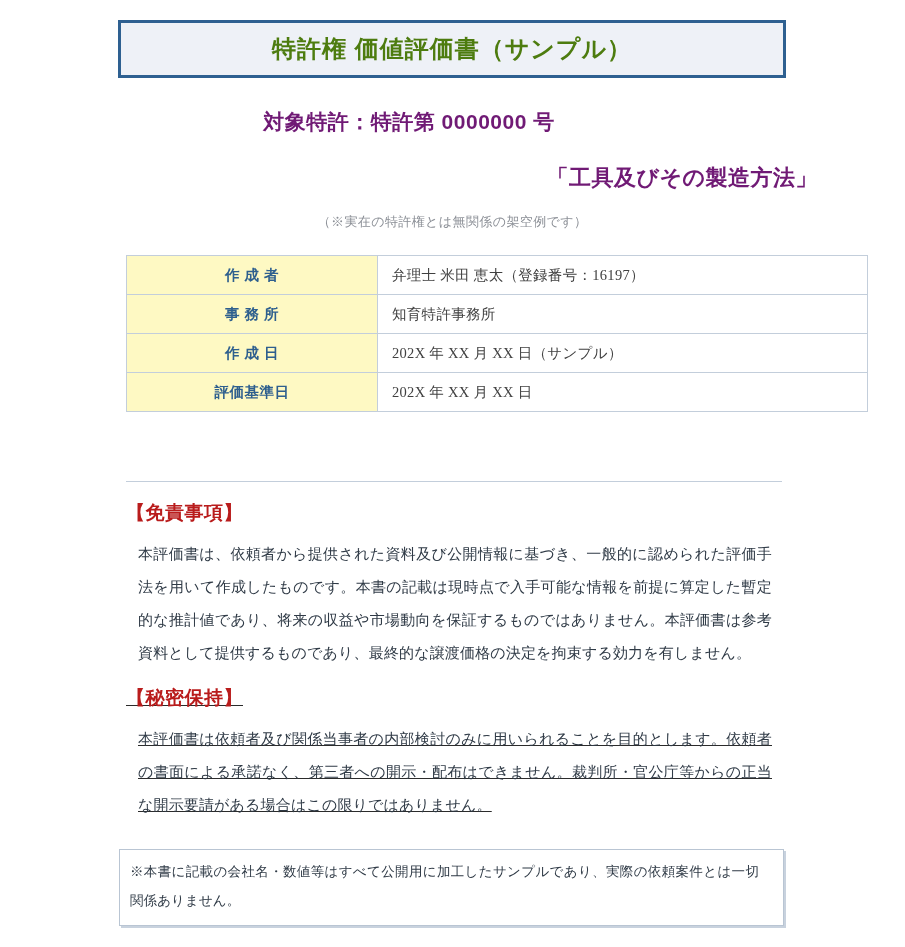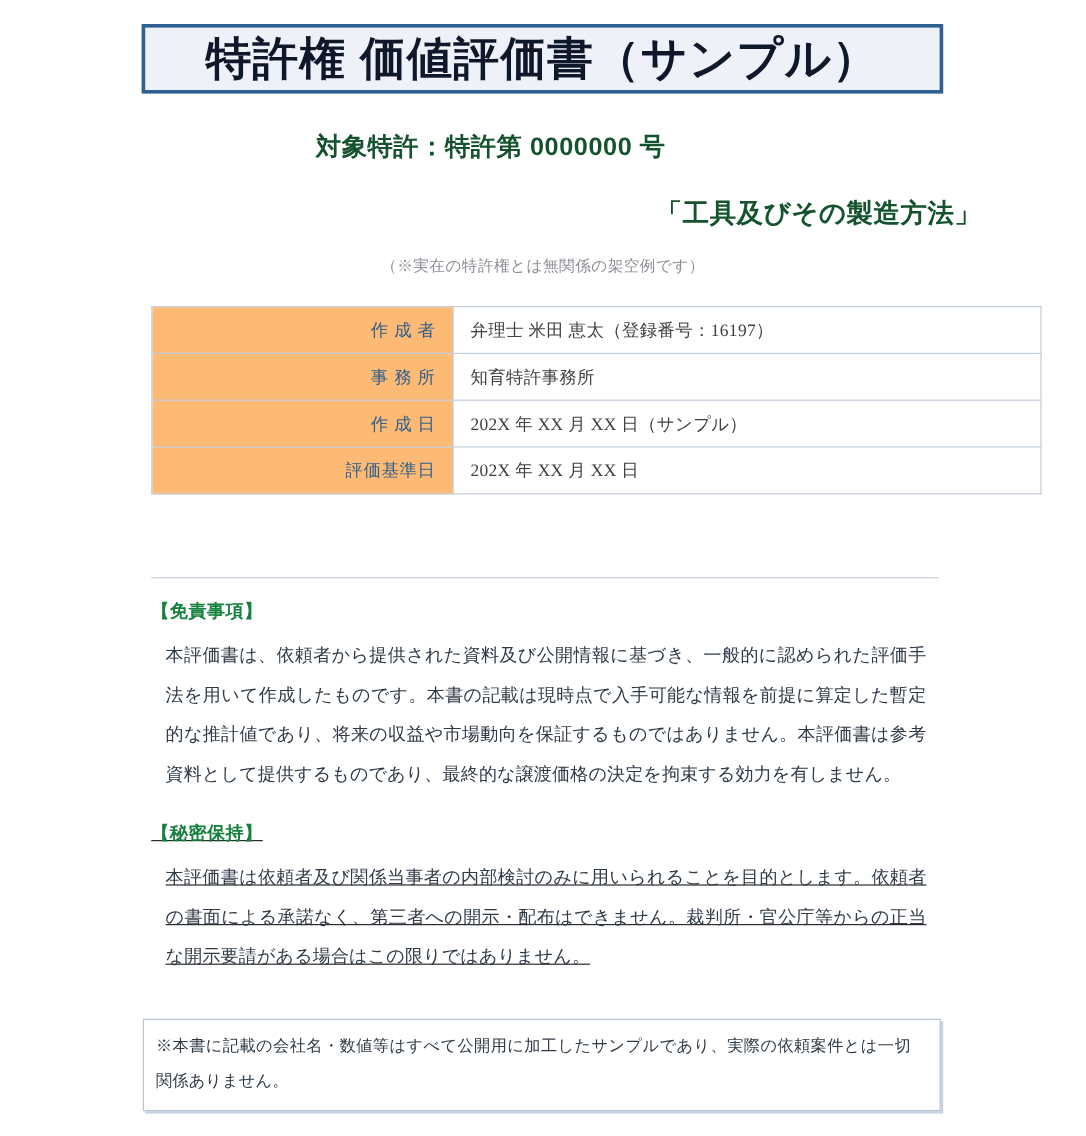--- a/index.html
+++ b/index.html
@@ -33,35 +33,35 @@
     box-sizing: border-box;
     border: 3px solid #2e6091;
     background: #eef1f7;
     display: flex;
     align-items: center;
     justify-content: center;
   }
   .title-text {
     font-family: "Liberation Sans", "DejaVu Sans", sans-serif;
     font-weight: bold;
-    font-size: 38px;
+    font-size: 24px;
     letter-spacing: 1px;
-    color: #0f172a;
+    color: #4d7c0f;
     white-space: nowrap;
   }
 
   
   .subtitle-1, .subtitle-2 {
     position: absolute;
     left: 0;
     width: 818px;
     text-align: center;
     font-family: "Liberation Sans", "DejaVu Sans", sans-serif;
     font-weight: bold;
-    color: #14532d;
+    color: #701a75;
     white-space: nowrap;
   }
   .subtitle-1 {
     top: 108px;
     font-size: 21px;
     letter-spacing: 0.5px;
   }
   .subtitle-2 {
     top: 163px;
     font-size: 22px;
@@ -91,24 +91,24 @@
   }
   .info-table tr { height: 39px; }
   .info-table th, .info-table td {
     border: 1px solid #c3cedb;
     padding: 0 14px;
     vertical-align: middle;
     font-size: 14.5px;
   }
   .info-table th {
     width: 222px;
-    background: #fdba74;
-    text-align: right;
-    font-family: "Liberation Sans", "DejaVu Sans", sans-serif;
-    font-weight: normal;
+    background: #fef9c3;
+    text-align: center;
+    font-family: "Liberation Sans", "DejaVu Sans", sans-serif;
+    font-weight: bold;
     font-size: 14.5px;
     color: #2e5f8e;
     letter-spacing: 0.5px;
   }
   .info-table td {
     background: #ffffff;
     color: #404040;
     letter-spacing: 0.3px;
   }
 
@@ -127,22 +127,22 @@
     position: absolute;
     left: 126px;
     width: 658px;
   }
   .sec-disclaimer { top: 500px; }
   .sec-confidential { top: 685px; text-decoration: underline; }
 
   .section-heading {
     font-family: "Liberation Sans", "DejaVu Sans", sans-serif;
     font-weight: bold;
-    font-size: 15px;
-    color: #15803d;
+    font-size: 19px;
+    color: #b91c1c;
     letter-spacing: 0.5px;
     margin: 0 0 8px 0;
   }
   .section-body {
     margin: 12px;
     font-size: 15px;
     line-height: 33px;
     color: #2f3a46;
     text-align: justify;
     letter-spacing: 0.15px;

